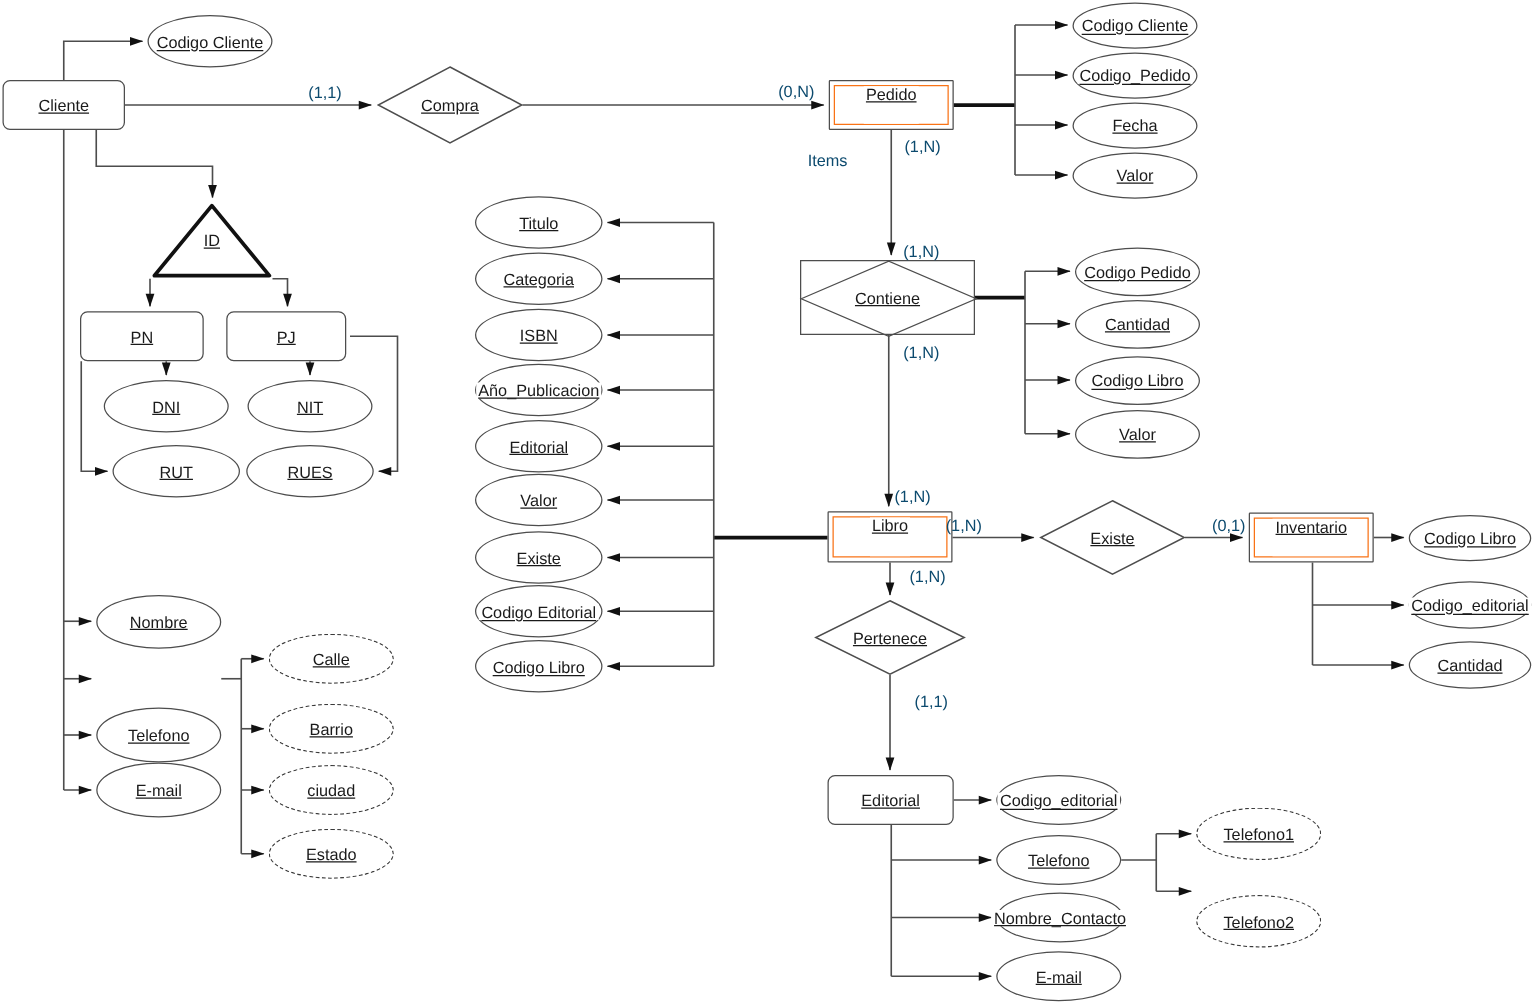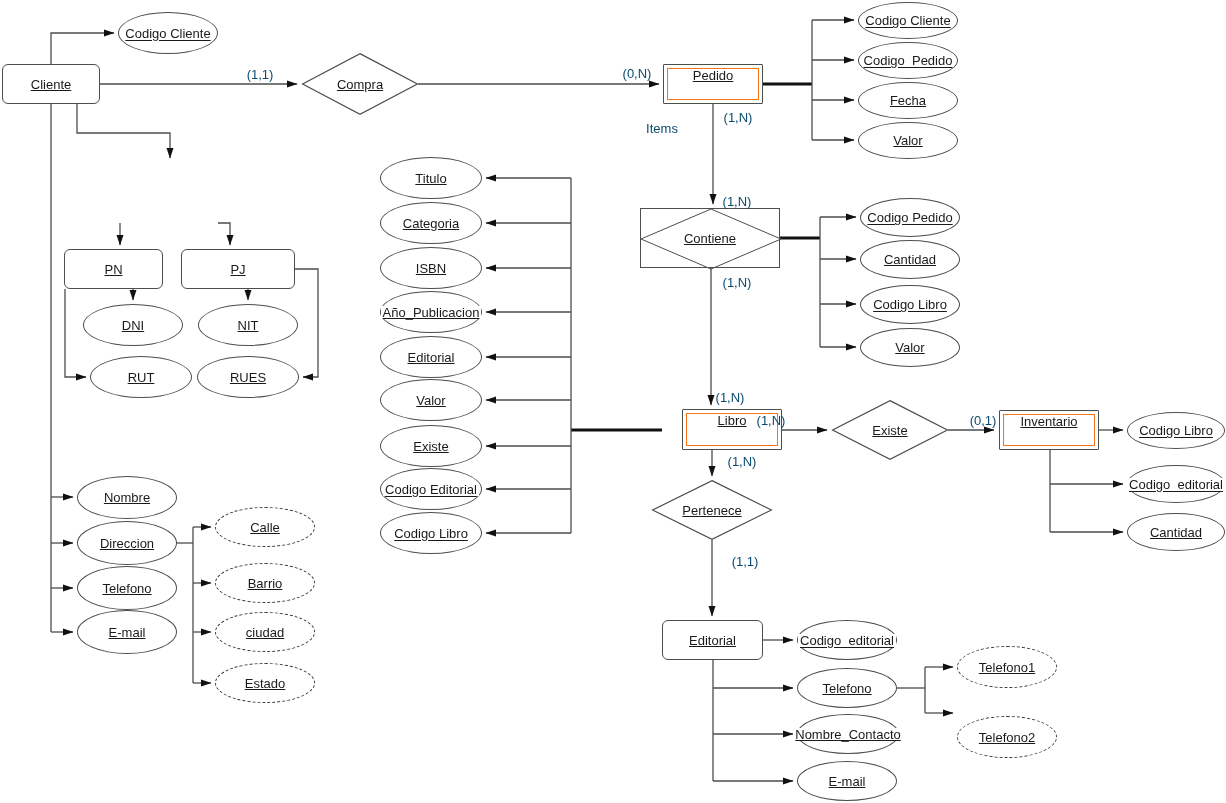--- a/index.html
+++ b/index.html
@@ -113,37 +113,37 @@
       <polyline points="925,713 953,713" class="edge" marker-end="url(#arrowhead)"></polyline>
     </svg>
 <div class="node entity" style="left: 2px; top: 64px; width: 98px; height: 40px;">
       <span class="lbl">Cliente</span>
     </div>
     <div class="node entity-double" style="left: 663px; top: 64px; width: 100px; height: 40px;">
       <div class="inner">
         <span class="lbl">Pedido</span>
       </div>
     </div>
-    <div class="node entity-double" style="left: 682px; top: 409px; width: 100px; height: 41px;">
+    <div class="node entity-double" style="left: 662px; top: 409px; width: 100px; height: 41px;">
       <div class="inner">
         <span class="lbl">Libro</span>
       </div>
     </div>
     <div class="node entity-double" style="left: 999px; top: 410px; width: 100px; height: 40px;">
       <div class="inner">
         <span class="lbl">Inventario</span>
       </div>
     </div>
     <div class="node entity" style="left: 662px; top: 620px; width: 101px; height: 40px;">
       <span class="lbl">Editorial</span>
     </div>
     <div class="node entity" style="left: 64px; top: 249px; width: 99px; height: 40px;">
       <span class="lbl">PN</span>
     </div>
-    <div class="node entity" style="left: 181px; top: 249px; width: 114px; height: 40px;">
+    <div class="node entity" style="left: 181px; top: 249px; width: 96px; height: 40px;">
       <span class="lbl">PJ</span>
     </div>
     <div class="node diamond" style="left: 302px; top: 53px; width: 116px; height: 62px;">
       <svg width="116" height="62" viewBox="0 0 116 62">
         <polygon points="58,0.6 115.4,31 58,61.4 0.6,31"></polygon>
       </svg>
       <span class="lbl">Compra</span>
     </div>
     <div class="node diamond boxed" style="left: 640px; top: 208px; width: 140px; height: 60px;">
       <svg width="140" height="60" viewBox="0 0 140 60">
@@ -156,40 +156,43 @@
         <polygon points="58,0.6 115.4,30 58,59.4 0.6,30"></polygon>
       </svg>
       <span class="lbl">Existe</span>
     </div>
     <div class="node diamond" style="left: 652px; top: 480px; width: 120px; height: 60px;">
       <svg width="120" height="60" viewBox="0 0 120 60">
         <polygon points="60,0.6 119.4,30 60,59.4 0.6,30"></polygon>
       </svg>
       <span class="lbl">Pertenece</span>
     </div>
+    <div class="node triangle" style="left: 121px; top: 162px; width: 97px; height: 61px;">
+      <svg width="97" height="61" viewBox="0 0 97 61">
+        <polygon points="48.5,2.5 94.5,58.5 2.5,58.5"></polygon>
+      </svg>
+      <span class="lbl">ID</span>
+    </div>
     <div class="node ellipse" style="left: 118px; top: 12px; width: 100px; height: 42px;">
       <span class="lbl u">Codigo Cliente</span>
     </div>
     <div class="node ellipse" style="left: 83px; top: 304px; width: 100px; height: 42px;">
       <span class="lbl">DNI</span>
     </div>
     <div class="node ellipse" style="left: 198px; top: 304px; width: 100px; height: 42px; text-align: right;">
       <span class="lbl">NIT</span>
     </div>
     <div class="node ellipse" style="left: 90px; top: 356px; width: 102px; height: 42px;">
       <span class="lbl">RUT</span>
     </div>
     <div class="node ellipse" style="left: 197px; top: 356px; width: 102px; height: 42px;">
       <span class="lbl">RUES</span>
     </div>
     <div class="node ellipse" style="left: 77px; top: 476px; width: 100px; height: 43px;">
       <span class="lbl">Nombre</span>
-    </div>
-    <div class="node ellipse" style="left: 77px; top: 521px; width: 100px; height: 44px;">
-      <span class="lbl">Direccion</span>
     </div>
     <div class="node ellipse" style="left: 77px; top: 566px; width: 100px; height: 44px;">
       <span class="lbl">Telefono</span>
     </div>
     <div class="node ellipse" style="left: 77px; top: 610px; width: 100px; height: 44px;">
       <span class="lbl">E-mail</span>
     </div>
     <div class="node ellipse-dashed" style="left: 215px; top: 507px; width: 100px; height: 40px;">
       <span class="lbl">Calle</span>
     </div>

